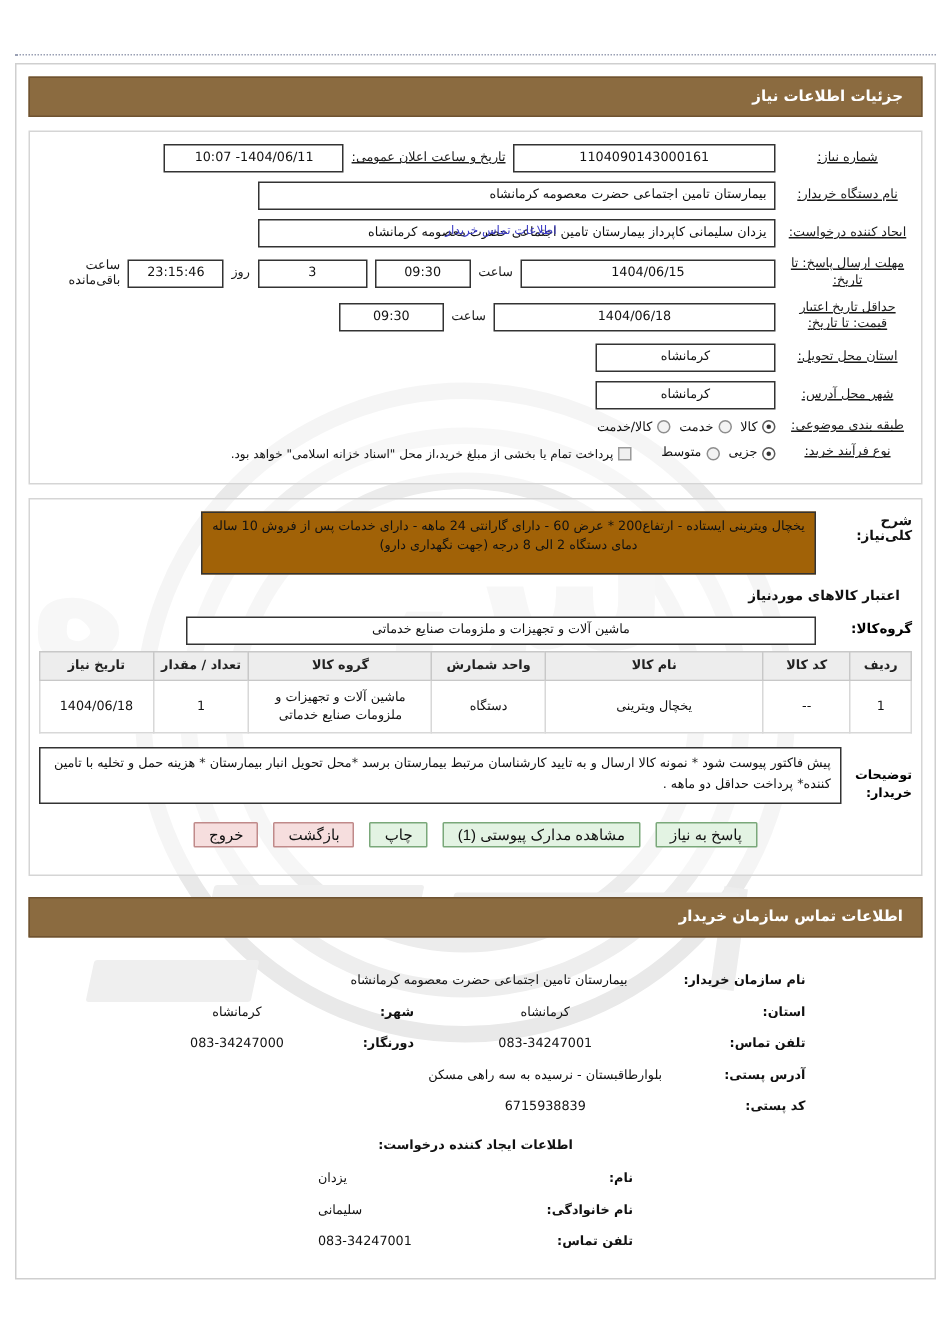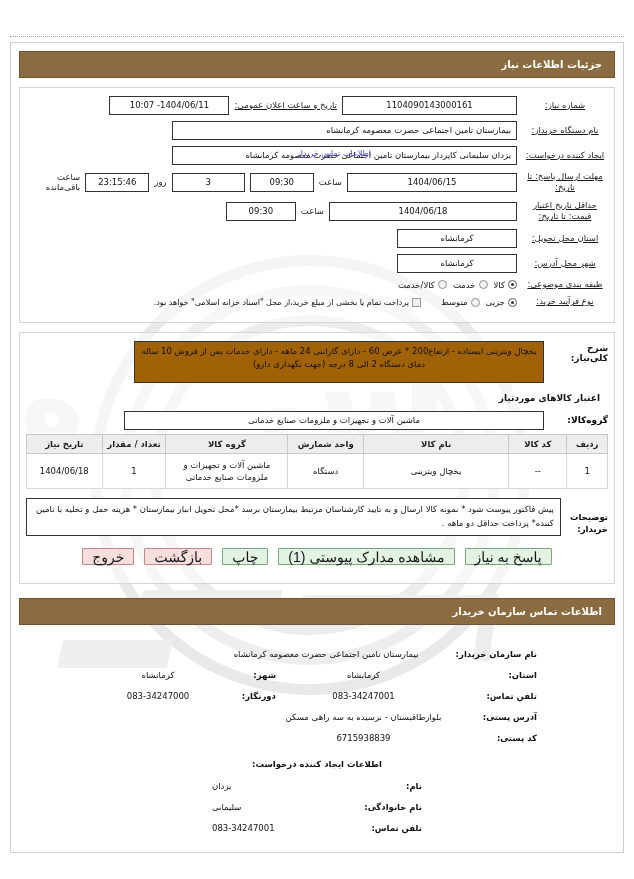--- a/index.html
+++ b/index.html
@@ -227,21 +227,21 @@
     padding: 4px 6px; text-align: right;
     min-height: 34px;
   }
 
   
   .btns {
     display: flex; justify-content: center; align-items: center;
     gap: 10px; margin: 12px 0 10px 0;
   }
   .btn {
-    font-size: 14px;
+    font-size: 10px;
     border: 1px solid #7aa87a;
     background: #e3f3e3;
     color: #111;
     padding: 3px 9px;
     height: 17px;
     line-height: 11px;
     cursor: pointer;
     white-space: nowrap;
     border-radius: 1px;
   }

